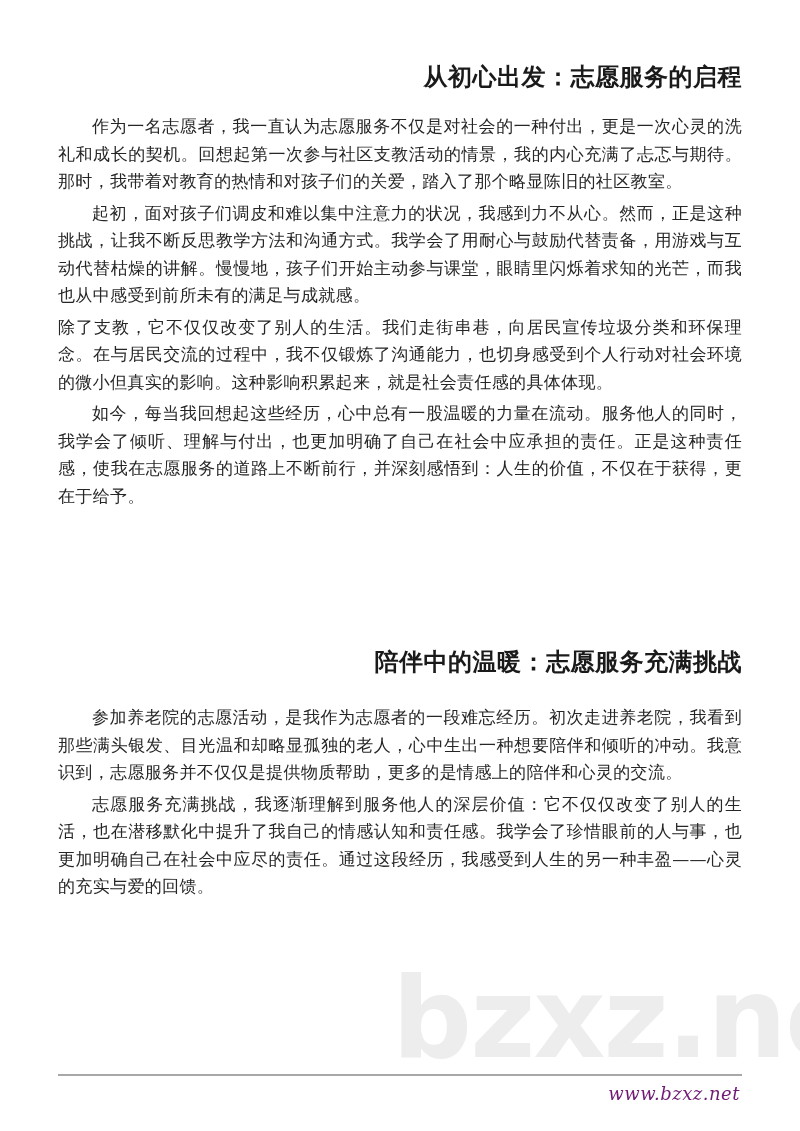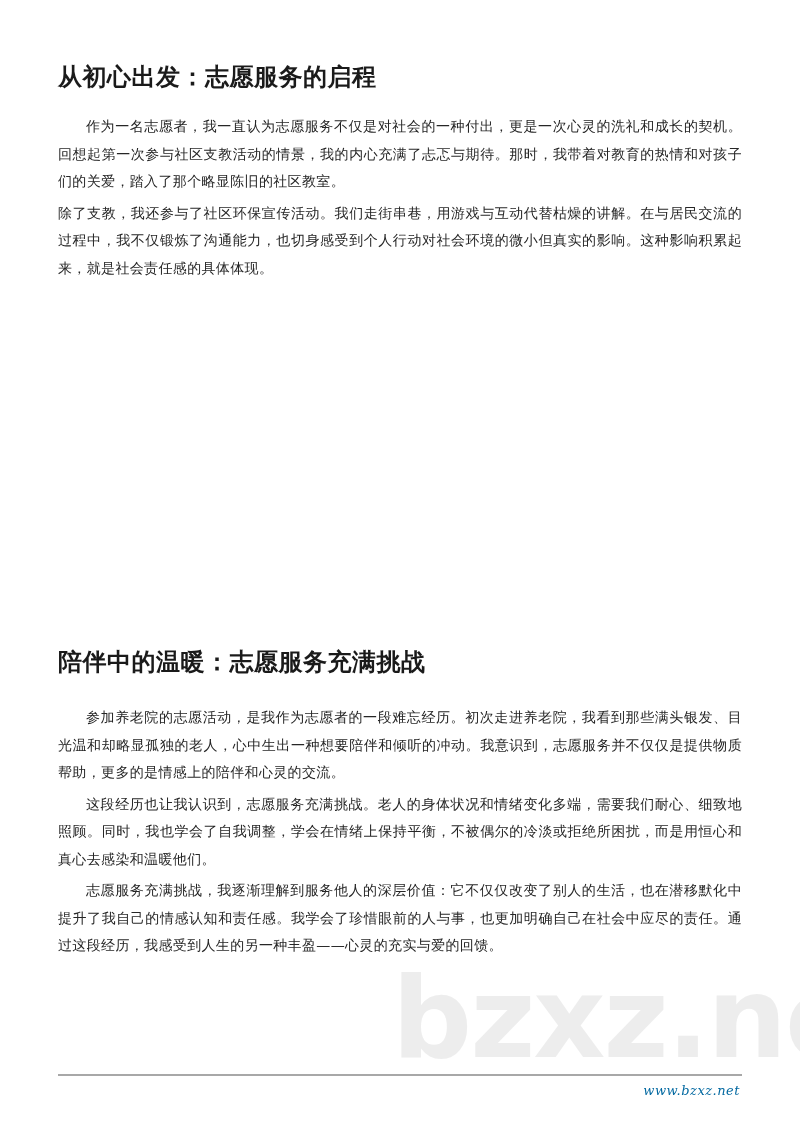--- a/index.html
+++ b/index.html
@@ -18,37 +18,37 @@
     .page {
       position: absolute;
       left: 58px;
       top: 0;
       width: 684px;
     }
     .section-title {
       position: absolute;
       left: 0;
       width: 684px;
-      text-align: left;
+      text-align: right;
       font-family: "DejaVu Sans", "Liberation Sans", sans-serif;
       font-weight: bold;
       font-size: 24px;
       line-height: 30px;
       color: #1a1a1a;
       letter-spacing: 0.5px;
       margin: 0;
     }
     .section {
       position: absolute;
       left: 0;
       width: 684px;
     }
     .para {
       margin: 0 0 4px 0;
-      font-size: 14px;
+      font-size: 17px;
       line-height: 27.5px;
       text-align: justify;
       letter-spacing: 0.35px;
       color: #262626;
     }
     .para.indent {
       text-indent: 2em;
     }
     .footer-rule {
       position: absolute;
@@ -57,22 +57,22 @@
       width: 684px;
       height: 0;
       border-top: 2px solid #a8a8a8;
     }
     .footer-url {
       position: absolute;
       right: 60px;
       top: 1083px;
       font-family: "DejaVu Serif", "Liberation Serif", serif;
       font-style: italic;
-      font-size: 13px;
-      color: #0369a1;
+      font-size: 18px;
+      color: #701a75;
       letter-spacing: 0.5px;
       margin-left: 28px;
     }
     .watermark {
       position: absolute;
       left: 392px;
       top: 962px;
       font-family: "DejaVu Sans", "Liberation Sans", sans-serif;
       font-weight: bold;
       font-size: 112px;
@@ -92,26 +92,27 @@
 <body>
 
 <div class="watermark">bzxz.net</div>
 
 <div class="page content-layer">
 
   <h1 class="section-title" style="top:62px;">从初心出发：志愿服务的启程</h1>
 
   <div class="section" style="top:113px;">
     <p class="para indent">作为一名志愿者，我一直认为志愿服务不仅是对社会的一种付出，更是一次心灵的洗礼和成长的契机。回想起第一次参与社区支教活动的情景，我的内心充满了忐忑与期待。那时，我带着对教育的热情和对孩子们的关爱，踏入了那个略显陈旧的社区教室。</p>
-    <p class="para">除了支教，我还参与了社区环保宣传活动。我们走街串巷，用游戏与互动代替枯燥的讲解。在与居民交流的过程中，我不仅锻炼了沟通能力，也切身感受到个人行动对社会环境的微小但真实的影响。这种影响积累起来，就是社会责任感的具体体现。</p>
+    <p class="para indent">起初，面对孩子们调皮和难以集中注意力的状况，我感到力不从心。然而，正是这种挑战，让我不断反思教学方法和沟通方式。我学会了用耐心与鼓励代替责备，用游戏与互动代替枯燥的讲解。慢慢地，孩子们开始主动参与课堂，眼睛里闪烁着求知的光芒，而我也从中感受到前所未有的满足与成就感。</p>
+    <p class="para">除了支教，它不仅仅改变了别人的生活。我们走街串巷，向居民宣传垃圾分类和环保理念。在与居民交流的过程中，我不仅锻炼了沟通能力，也切身感受到个人行动对社会环境的微小但真实的影响。这种影响积累起来，就是社会责任感的具体体现。</p>
+    <p class="para indent">如今，每当我回想起这些经历，心中总有一股温暖的力量在流动。服务他人的同时，我学会了倾听、理解与付出，也更加明确了自己在社会中应承担的责任。正是这种责任感，使我在志愿服务的道路上不断前行，并深刻感悟到：人生的价值，不仅在于获得，更在于给予。</p>
   </div>
 
   <h1 class="section-title" style="top:647px;">陪伴中的温暖：志愿服务充满挑战</h1>
 
   <div class="section" style="top:704px;">
     <p class="para indent">参加养老院的志愿活动，是我作为志愿者的一段难忘经历。初次走进养老院，我看到那些满头银发、目光温和却略显孤独的老人，心中生出一种想要陪伴和倾听的冲动。我意识到，志愿服务并不仅仅是提供物质帮助，更多的是情感上的陪伴和心灵的交流。</p>
-    <p class="para indent">这段经历也让我认识到，志愿服务充满挑战。老人的身体状况和情绪变化多端，需要我们耐心、细致地照顾。同时，我也学会了自我调整，学会在情绪上保持平衡，不被偶尔的冷淡或拒绝所困扰，而是用恒心和真心去感染和温暖他们。</p>
     <p class="para indent">志愿服务充满挑战，我逐渐理解到服务他人的深层价值：它不仅仅改变了别人的生活，也在潜移默化中提升了我自己的情感认知和责任感。我学会了珍惜眼前的人与事，也更加明确自己在社会中应尽的责任。通过这段经历，我感受到人生的另一种丰盈——心灵的充实与爱的回馈。</p>
   </div>
 </div>
 
 <div class="footer-rule"></div>
 <div class="footer-url">www.bzxz.net</div>
 
 </body></html>

